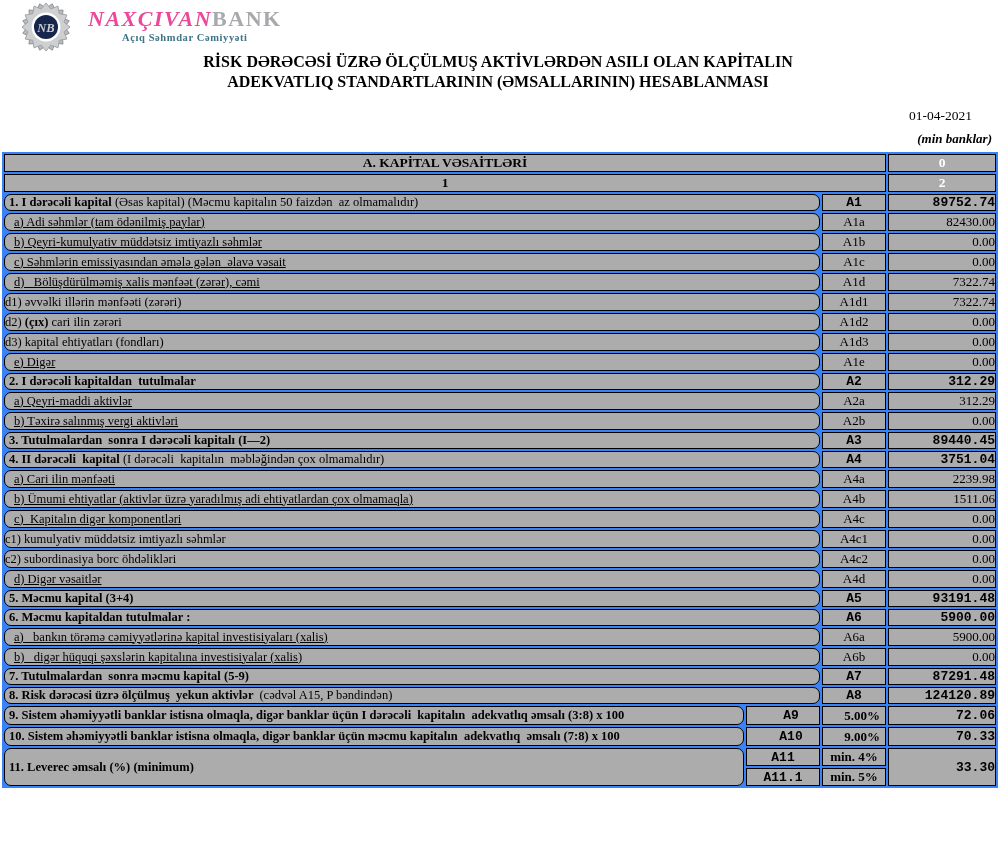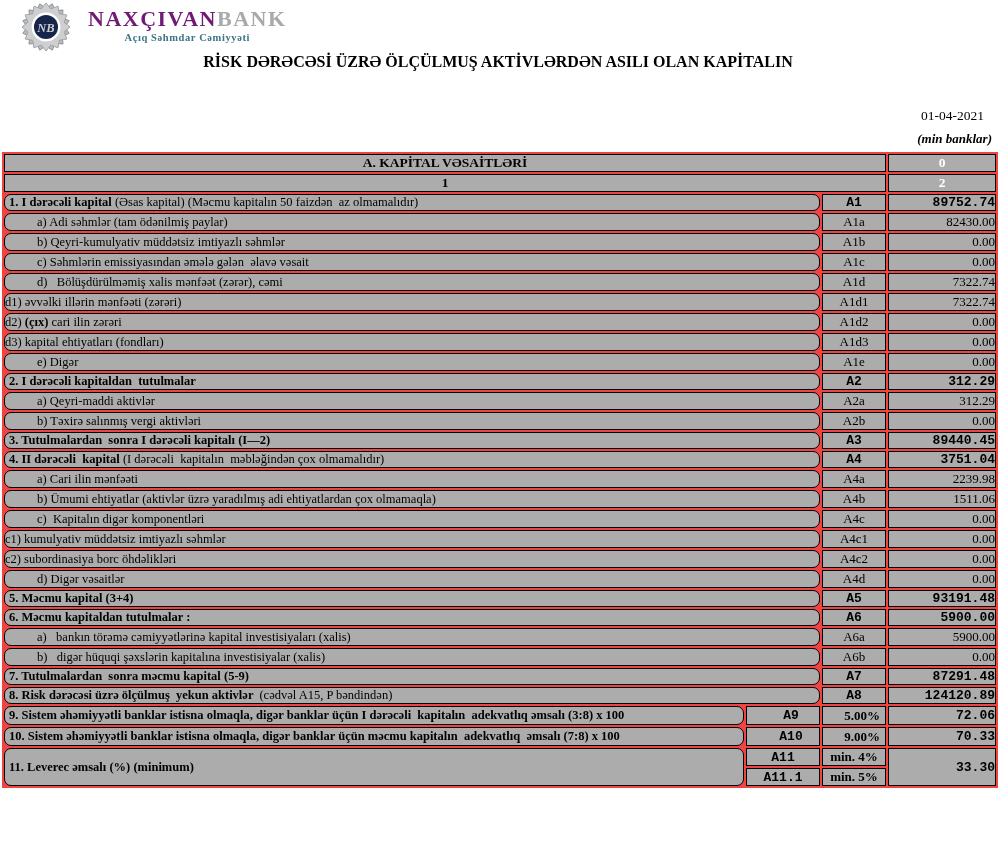--- a/index.html
+++ b/index.html
@@ -3,38 +3,38 @@
 <meta charset="utf-8">
 <style>
   html,body{margin:0;padding:0;background:#fff;}
   body{width:1000px;height:860px;font-family:"Liberation Serif",serif;color:#000;overflow:hidden;}
   .page-header{position:relative;width:996px;height:152px;}
   
   .logo{position:absolute;left:20px;top:2px;display:flex;align-items:flex-start;}
   .emblem{width:52px;height:50px;}
   .logo-text{margin-left:16px;margin-top:6px;}
   .bank-name{font-weight:bold;font-size:22px;letter-spacing:1.5px;line-height:1;white-space:nowrap;}
-  .bank-name .primary{color:#701a75;}
+  .bank-name .primary{color:#ec4899;font-style:italic;}
   .bank-name .secondary{color:#a7a9ac;}
   .bank-subtitle{font-size:10.5px;font-weight:bold;color:#3d7486;letter-spacing:.6px;text-align:center;margin-top:2px;}
   
   .report-title{position:absolute;left:0;top:52px;width:100%;text-align:center;font-weight:bold;font-size:16px;line-height:1.23;}
-  .report-date{position:absolute;right:12px;top:108px;font-size:13.5px;}
+  .report-date{position:absolute;right:24px;top:108px;font-size:13.5px;}
   .unit-note{position:absolute;right:4px;top:131px;font-size:13px;font-weight:bold;font-style:italic;}
   
-  table.capital{border-collapse:separate;border-spacing:2px;table-layout:fixed;width:996px;margin-left:2px;background:#ef4444;}
+  table.capital{border-collapse:separate;border-spacing:2px;table-layout:fixed;width:996px;margin-left:2px;background:#3b82f6;}
   table.capital td,table.capital th{box-sizing:border-box;border:1.5px solid #000;background:#acacac;vertical-align:middle;overflow:hidden;padding:0;}
   th.hdr{background:#34599f;color:#000;font-size:13.5px;font-weight:bold;text-align:center;height:17px;}
   th.hdr.light{color:#fff;}
   tr.h-reg td{height:17px;}
   tr.h-ratio td{height:19px;padding-left:16px;}
   td.desc{font-size:12.5px;text-align:left;white-space:pre;border-radius:7px;}
   td.desc span{white-space:pre;}
   td.desc.ind-0{padding-left:4px;}
-  td.desc.ind-1{padding-left:32px;}
+  td.desc.ind-1{padding-left:9px;text-decoration:underline;}
   td.desc.ind-2{}
   td.code{font-size:13px;text-align:center;}
   td.pct{font-size:13px;text-align:center;font-weight:bold;}
   td.value{font-size:13px;text-align:right;padding-right:4px;}
   tr.emph td.code,tr.emph td.value{font-weight:bold;font-family:Liberation Mono, monospace;}
 </style>
 </head>
 <body>
 
 <div class="page-header">
@@ -46,20 +46,21 @@
       <circle cx="26" cy="26" r="12.5" fill="#16254c"></circle>
       <text x="26" y="31" text-anchor="middle" font-family="Liberation Serif, serif" font-size="13" font-style="italic" font-weight="bold" fill="#c9cbcd" id="seal-initials">NB</text>
     </svg>
     <div class="logo-text">
       <div class="bank-name"><span class="primary">NAXÇIVAN</span><span class="secondary">BANK</span></div>
       <div class="bank-subtitle">Açıq Səhmdar Cəmiyyəti</div>
     </div>
   </div>
   <div class="report-title">
     <div>RİSK DƏRƏCƏSİ ÜZRƏ ÖLÇÜLMUŞ AKTİVLƏRDƏN ASILI OLAN KAPİTALIN</div>
+    <div>ADEKVATLIQ STANDARTLARININ (ƏMSALLARININ) HESABLANMASI</div>
   </div>
   <div class="report-date">01-04-2021</div>
   <div class="unit-note">(min banklar)</div>
 </div>
 
 <table class="capital">
   <colgroup>
       <col style="width:740px">
       <col style="width:74px">
       <col style="width:64px">

